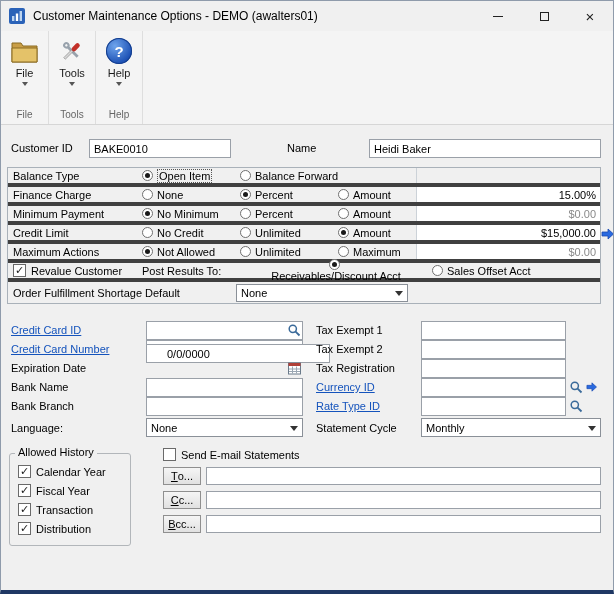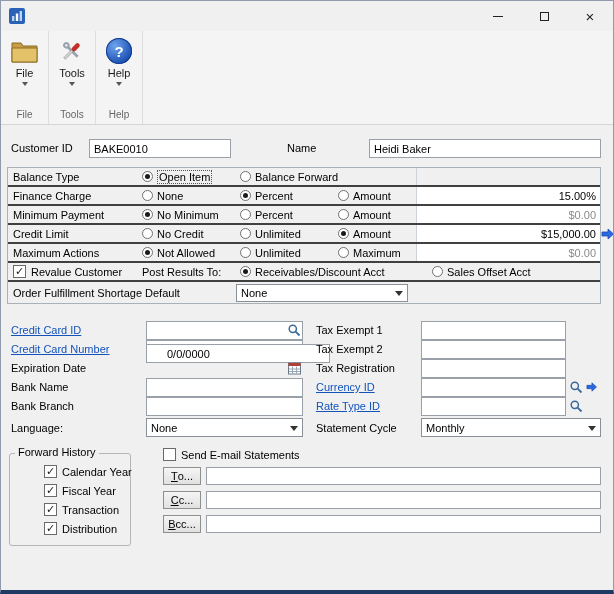--- a/index.html
+++ b/index.html
@@ -49,52 +49,53 @@
   .combo .carrow { position:absolute; right:4px; top:7px; width:0; height:0; border-left:4px solid transparent; border-right:4px solid transparent; border-top:5px solid #333; }
   .link { color:#1453bc; text-decoration:underline; cursor:pointer; }
   .radio { width:11px; height:11px; border:1px solid #707070; border-radius:50%; background:#fff; display:inline-block; position:relative; margin-right:4px; flex:none; }
   .radio.sel::after { content:""; position:absolute; left:2px; top:2px; width:5px; height:5px; border-radius:50%; background:#1a1a1a; }
   .cb { width:13px; height:13px; border:1px solid #6a6a6a; background:#fff; display:inline-block; position:relative; margin-right:5px; flex:none; }
   .cb.on::after { content:"\2713"; position:absolute; left:1px; top:-1px; font-size:11px; color:#1a1a1a; }
   .focusbox { border:1px dotted #555; padding:0 1px; }
   .btn { position:absolute; background:linear-gradient(#f5f5f5,#e1e1e1); border:1px solid #8f8f8f; display:flex; align-items:center; justify-content:center; white-space:nowrap; }
   
   .tbl { position:absolute; left:6px; top:166px; width:594px; border:1px solid #a9b1b9; background:#f0f0f0; }
-  .trow { display:flex; align-items:center; height:19px; border-bottom:2px solid #404040; background:#f0f0f0; }
+  .trow { display:flex; align-items:center; height:19px; border-bottom:4px solid #404040; background:#f0f0f0; }
   .trow.last { border-bottom:none; height:21px; }
   .c-label { width:134px; padding-left:5px; flex:none; white-space:nowrap; }
   .c-opt { width:98px; flex:none; display:flex; align-items:center; white-space:nowrap; }
   .c-opt3 { width:78px; }
-  .c-wide { width:192px; }
+  .c-wide { width:192px;flex-direction:column; }
   .c-flex { flex:1; display:flex; align-items:center; white-space:nowrap; }
   .c-val { flex:1; align-self:stretch; border-left:1px solid #ccd2d8; background:#fff; display:flex; align-items:center; justify-content:flex-end; padding-right:4px; }
   .c-val.na { background:transparent; }
   .c-val.dis { color:#8a8a8a; }
   .c-biglabel { width:228px; padding-left:5px; flex:none; }
   .incombo { position:relative; width:172px; height:18px; background:#fff; border:1px solid #8a9098; display:flex; align-items:center; padding-left:4px; }
   .incombo .carrow { position:absolute; right:4px; top:6px; width:0; height:0; border-left:4px solid transparent; border-right:4px solid transparent; border-top:5px solid #333; }
   
   .group { position:absolute; left:8px; top:452px; width:122px; height:93px; border:1px solid #b2b6ba; border-radius:3px; }
   .legend { position:absolute; top:-8px; left:5px; background:#f0f0f0; padding:0 3px; white-space:nowrap; }
-  .mh-item { position:absolute; left:8px; display:flex; align-items:center; white-space:nowrap;margin-left:26px; }
+  .mh-item { position:absolute; left:8px; display:flex; align-items:center; white-space:nowrap; }
 </style>
 </head>
 <body>
 
 <div class="window">
 
   <div class="titlebar">
     <span class="appicon">
       <svg width="16" height="16" viewBox="0 0 16 16">
           <rect width="16" height="16" rx="2" fill="#2a62b8"></rect>
           <rect x="3" y="8" width="2.4" height="5" fill="#bcd4f0"></rect>
           <rect x="6.8" y="5.5" width="2.4" height="7.5" fill="#ffffff"></rect>
           <rect x="10.6" y="3" width="2.4" height="10" fill="#bcd4f0"></rect>
         </svg>
     </span>
+    <span class="title">Customer Maintenance Options  -  DEMO (awalters01)</span>
     <div class="wincontrols">
       <span class="winbtn">
           <span class="minglyph"></span>
         </span>
       <span class="winbtn">
           <span class="maxglyph"></span>
         </span>
       <span class="winbtn">
           <span class="closeglyph">×</span>
         </span>
@@ -342,21 +343,21 @@
       </svg>
   </span>
 
   <span class="lbl" style="left:315px; top:421px;">Statement Cycle</span>
   <span class="combo" style="left:420px; top:417px; width:180px;">
       <span>Monthly</span>
       <span class="carrow"></span>
     </span>
 
   <div class="group">
-    <span class="legend">Forward History</span>
+    <span class="legend">Allowed History</span>
     <span class="mh-item" style="top:11px;">
         <span class="cb on"></span>
         <span>Calendar Year</span>
       </span>
     <span class="mh-item" style="top:30px;">
         <span class="cb on"></span>
         <span>Fiscal Year</span>
       </span>
     <span class="mh-item" style="top:49px;">
         <span class="cb on"></span>

